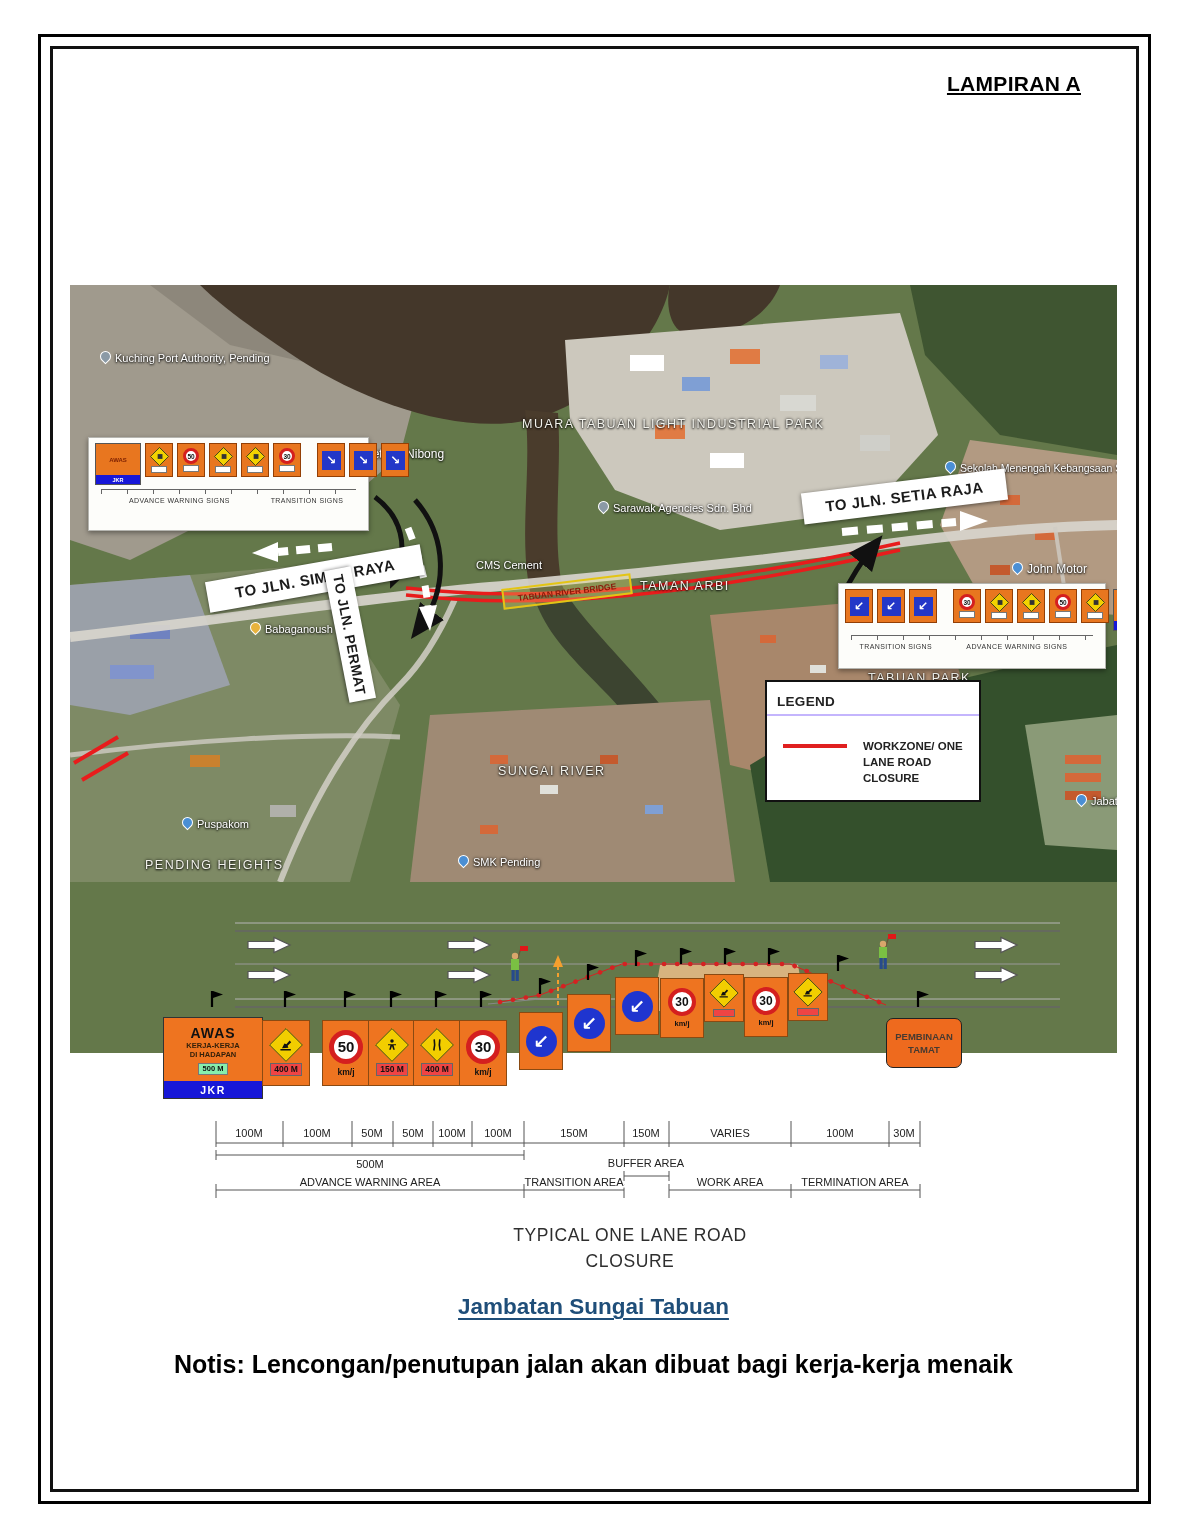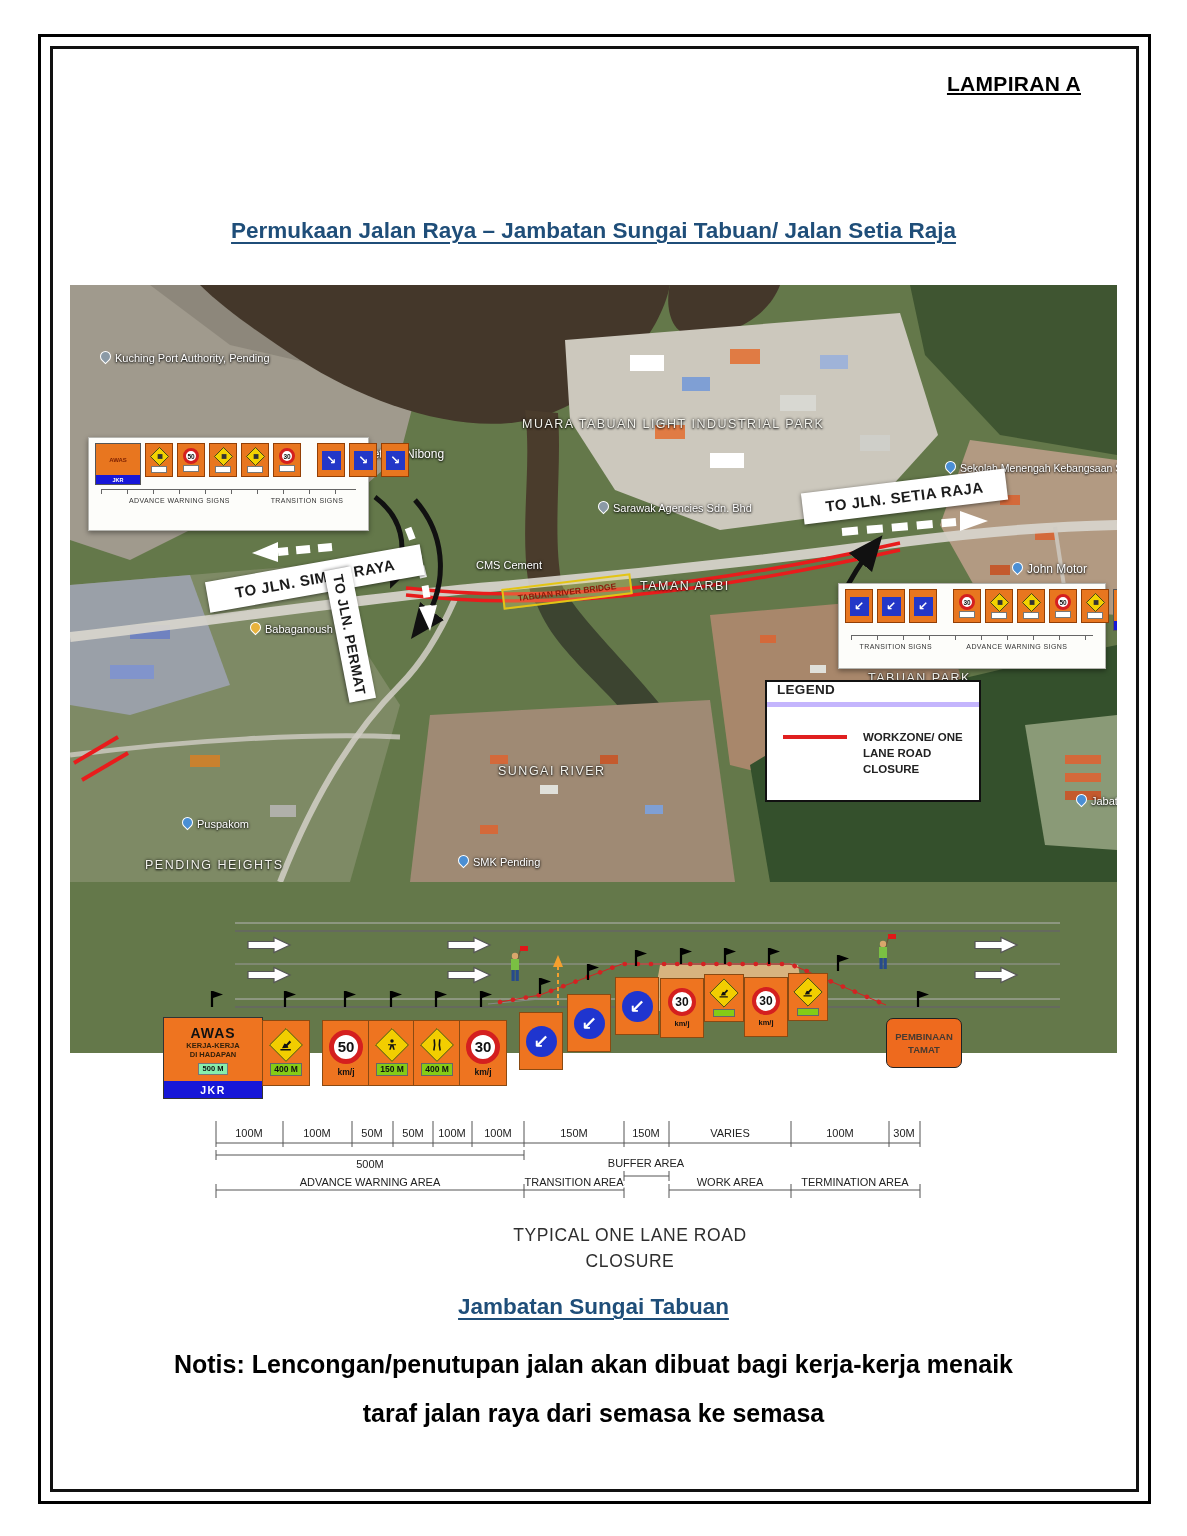--- a/index.html
+++ b/index.html
@@ -48,38 +48,38 @@
   .ms.blue .sq{width:19px;height:19px;background:#2337c8;color:#fff;font-size:12px;font-weight:bold;
                display:flex;align-items:center;justify-content:center;
                font-family:"DejaVu Sans",sans-serif;}
   .inset-ruler{height:6px;border-top:1px solid #666;margin:4px 6px 1px;
      background:repeating-linear-gradient(90deg,#666 0 1px,transparent 1px 26px);
      background-size:100% 4px;background-repeat:no-repeat;}
   .inset-caps{display:flex;font-size:7px;color:#333;letter-spacing:.4px;padding:0 6px 2px;}
   .inset-caps span{text-align:center;}
   .legend{position:absolute;left:695px;top:395px;width:212px;height:118px;background:#fff;
           border:2.5px solid #111;}
-  .legend .hdr{font-size:13.5px;font-weight:bold;color:#222;padding:0 10px 5px;
-               border-bottom:5px solid #c4b5fd;letter-spacing:.3px;}
+  .legend .hdr{font-size:13.5px;font-weight:bold;color:#222;padding:12px 10px 5px;
+               border-bottom:2px solid #c4b5fd;letter-spacing:.3px;}
   .legend .item{display:flex;align-items:flex-start;gap:16px;margin:22px 0 0 16px;}
   .legend .swatch{width:64px;height:4px;margin-top:6px;flex:none;}
   .legend .lbl{font-size:11.5px;font-weight:600;color:#222;line-height:16px;width:110px;}
   
   .dgm-svg{position:absolute;left:0;top:905px;}
   .sign{position:absolute;background:#ee7420;border:1.2px solid #8a4a12;display:flex;
         flex-direction:column;align-items:center;justify-content:center;gap:3px;z-index:3;}
   .sign .circle{width:34px;height:34px;border-radius:50%;background:#fff;border:5px solid #d41f1f;
         box-sizing:border-box;display:flex;align-items:center;justify-content:center;
         font-weight:bold;font-size:15px;color:#111;}
   .sign .circle.small{width:28px;height:28px;font-size:12px;border-width:4px;}
   .sign .kmj{font-size:8.5px;color:#111;font-weight:bold;}
   .sign .diamond{width:28px;height:28px;background:#f2ce00;border:1.5px solid #222;
         transform:rotate(45deg) scale(.8);display:flex;align-items:center;justify-content:center;}
   .sign .diamond svg{transform:rotate(-45deg);}
-  .sign .plate{background:#84cc16;border:1px solid #666;font-size:8.5px;font-weight:bold;
+  .sign .plate{background:#ef4444;border:1px solid #666;font-size:8.5px;font-weight:bold;
         padding:0 3px;color:#111;line-height:11px;white-space:nowrap;}
   .sign .bcir{width:31px;height:31px;border-radius:50%;background:#1f35cf;color:#fff;font-size:19px;
         font-weight:bold;display:flex;align-items:center;justify-content:center;
         font-family:"DejaVu Sans",sans-serif;}
   .awas{position:absolute;left:163px;top:1017px;width:98px;height:80px;border:1.5px solid #333;
         display:flex;flex-direction:column;z-index:3;}
   .awas .body{flex:1;background:#ee7420;display:flex;flex-direction:column;align-items:center;
         justify-content:center;color:#111;gap:1px;}
   .awas .t1{font-size:14px;font-weight:800;letter-spacing:1px;}
   .awas .t2{font-size:7.5px;font-weight:bold;color:#33200a;line-height:8.5px;}
@@ -101,21 +101,20 @@
 </head>
 <body>
 
 <div class="frame-outer"></div>
 <div class="frame-inner"></div>
 
 <div class="lampiran">LAMPIRAN A</div>
 
 <div class="main-title">
   <br>
-  <span>Permukaan Jalan Raya – Jambatan Sungai Tabuan/ Jalan Setia Raja</span>
 </div>
 
 <div class="map">
   <svg class="terrain" width="1047" height="597" viewBox="0 0 1047 597">
     <defs>
       <marker id="blkArr" markerWidth="8" markerHeight="8" refX="4" refY="3" orient="auto">
         <path d="M0,0 L7,3 L0,6 Z" fill="#111"></path>
       </marker>
     </defs>
     <rect x="0" y="0" width="1047" height="597" fill="#64784a"></rect>
@@ -528,14 +527,13 @@
 
 <div class="typical">
   <span>TYPICAL ONE LANE ROAD</span><br>
   <span>CLOSURE</span>
 </div>
 
 <div class="subtitle">Jambatan Sungai Tabuan</div>
 
 <div class="notice">
   <span>Notis: Lencongan/penutupan jalan akan dibuat bagi kerja-kerja menaik</span><br>
-  <span>taraf jalan raya dari semasa ke semasa</span>
 </div>
 
 </body></html>

